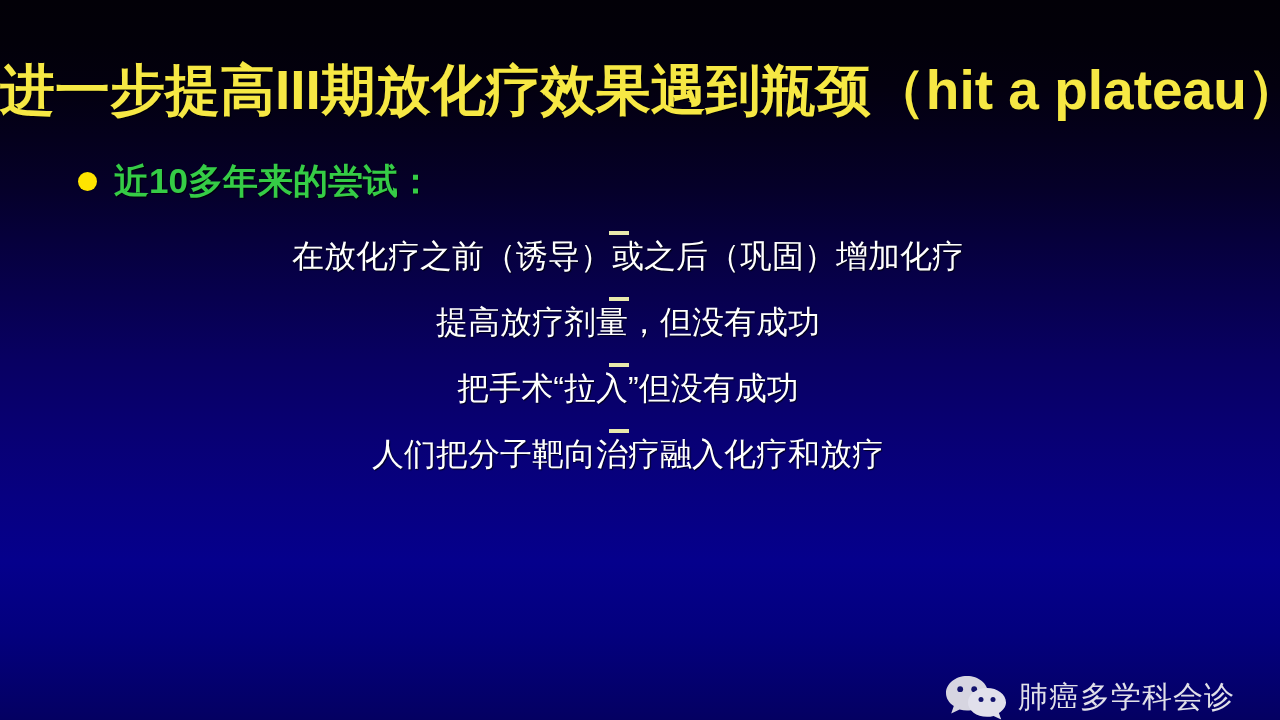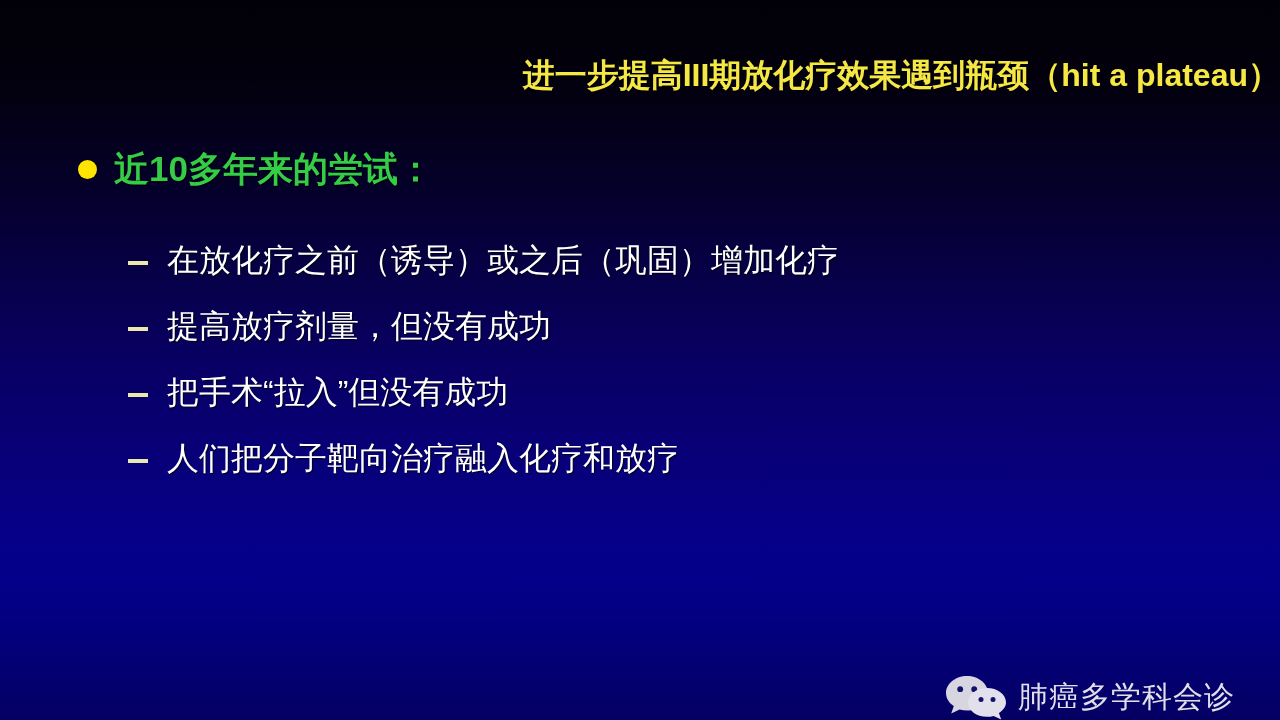--- a/index.html
+++ b/index.html
@@ -29,34 +29,34 @@
         #03007e 88%,
         #040062 100%);
   }
 
   
   #title {
     position: absolute;
     left: 0;
     right: 0;
     top: 54px;
-    text-align: right;
+    text-align: left;
     color: #f6e844;
-    font-size: 32px;
+    font-size: 55px;
     font-weight: bold;
     letter-spacing: 0px;
     white-space: nowrap;
     text-shadow: 1px 1px 1px rgba(0,0,0,0.85);
   }
 
   
   #level1-row {
     position: absolute;
     left: 78px;
-    top: 146px;
+    top: 158px;
     display: flex;
     align-items: center;
   }
   #level1-dot {
     width: 19px;
     height: 19px;
     border-radius: 50%;
     background: #ffe400;
     flex: 0 0 auto;
     margin-right: 17px;
@@ -74,20 +74,21 @@
   #sublist {
     position: absolute;
     left: 128px;
     top: 228px;
     width: 1000px;
   }
   .sub-row {
     display: flex;
     align-items: center;
     height: 66px;
+    flex-direction: column;
   }
   .sub-dash {
     width: 20px;
     height: 4px;
     background: #e9e9ac;
     flex: 0 0 auto;
     margin-right: 19px;
     margin-top: 3px;
   }
   .sub-text {

